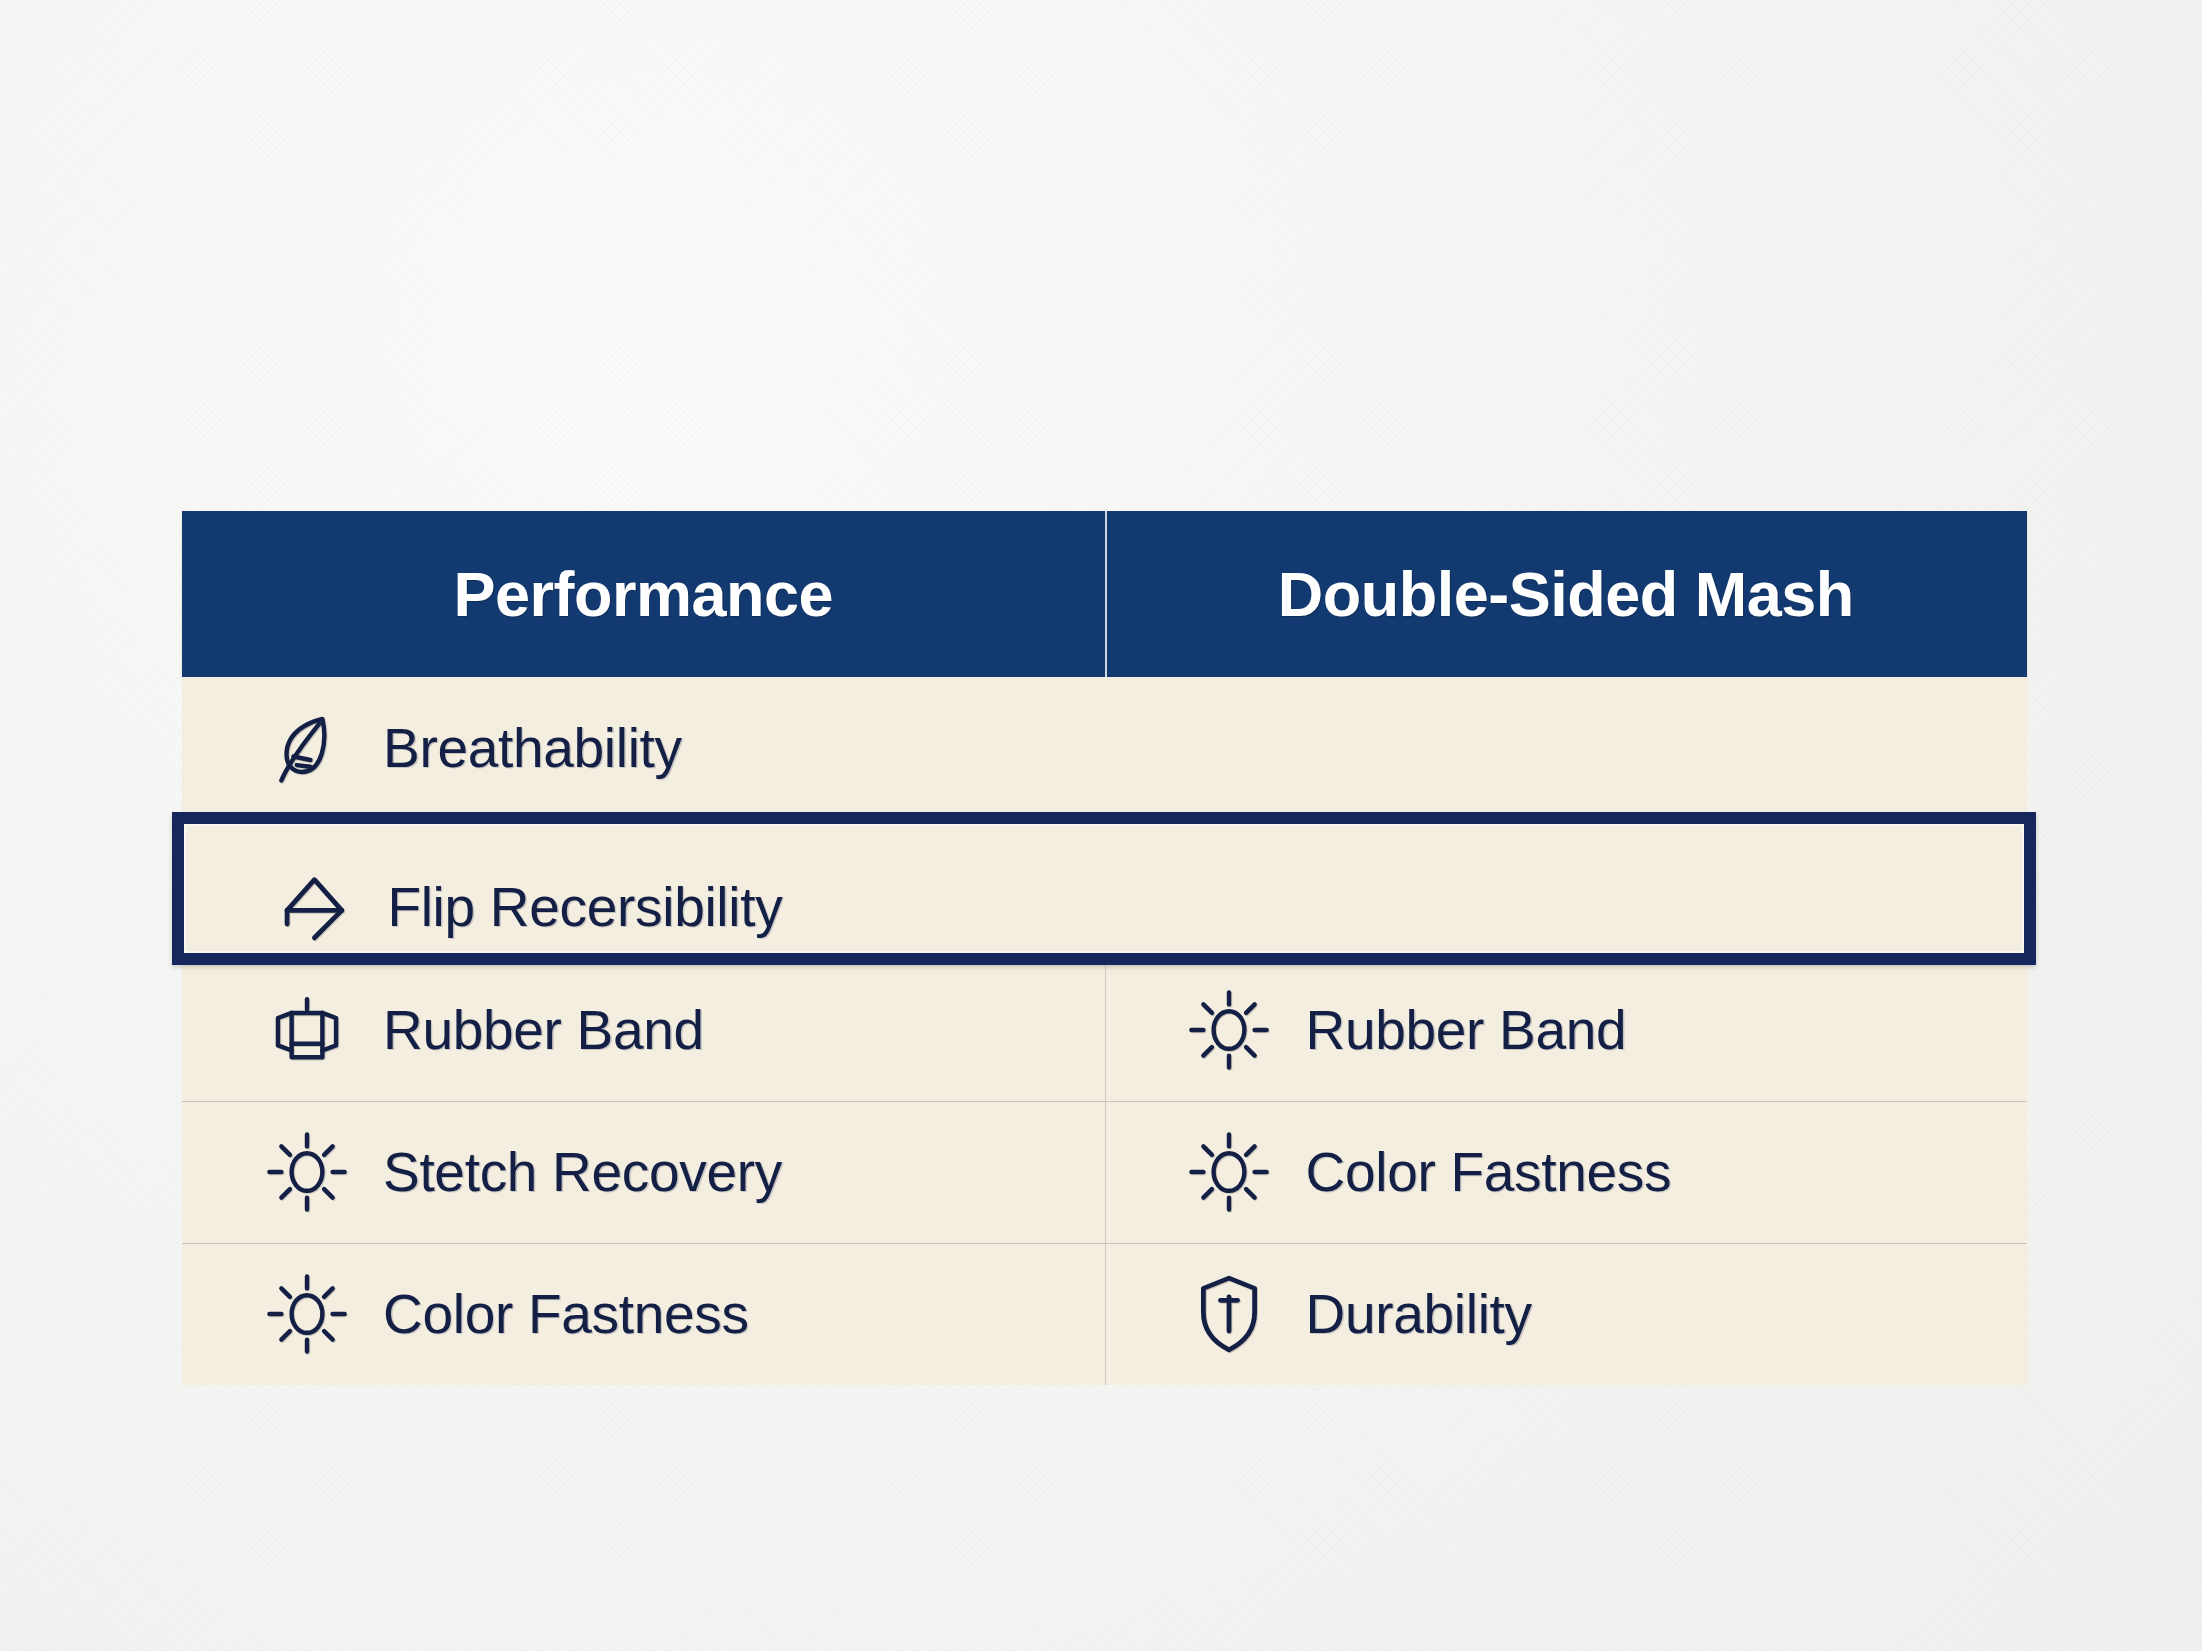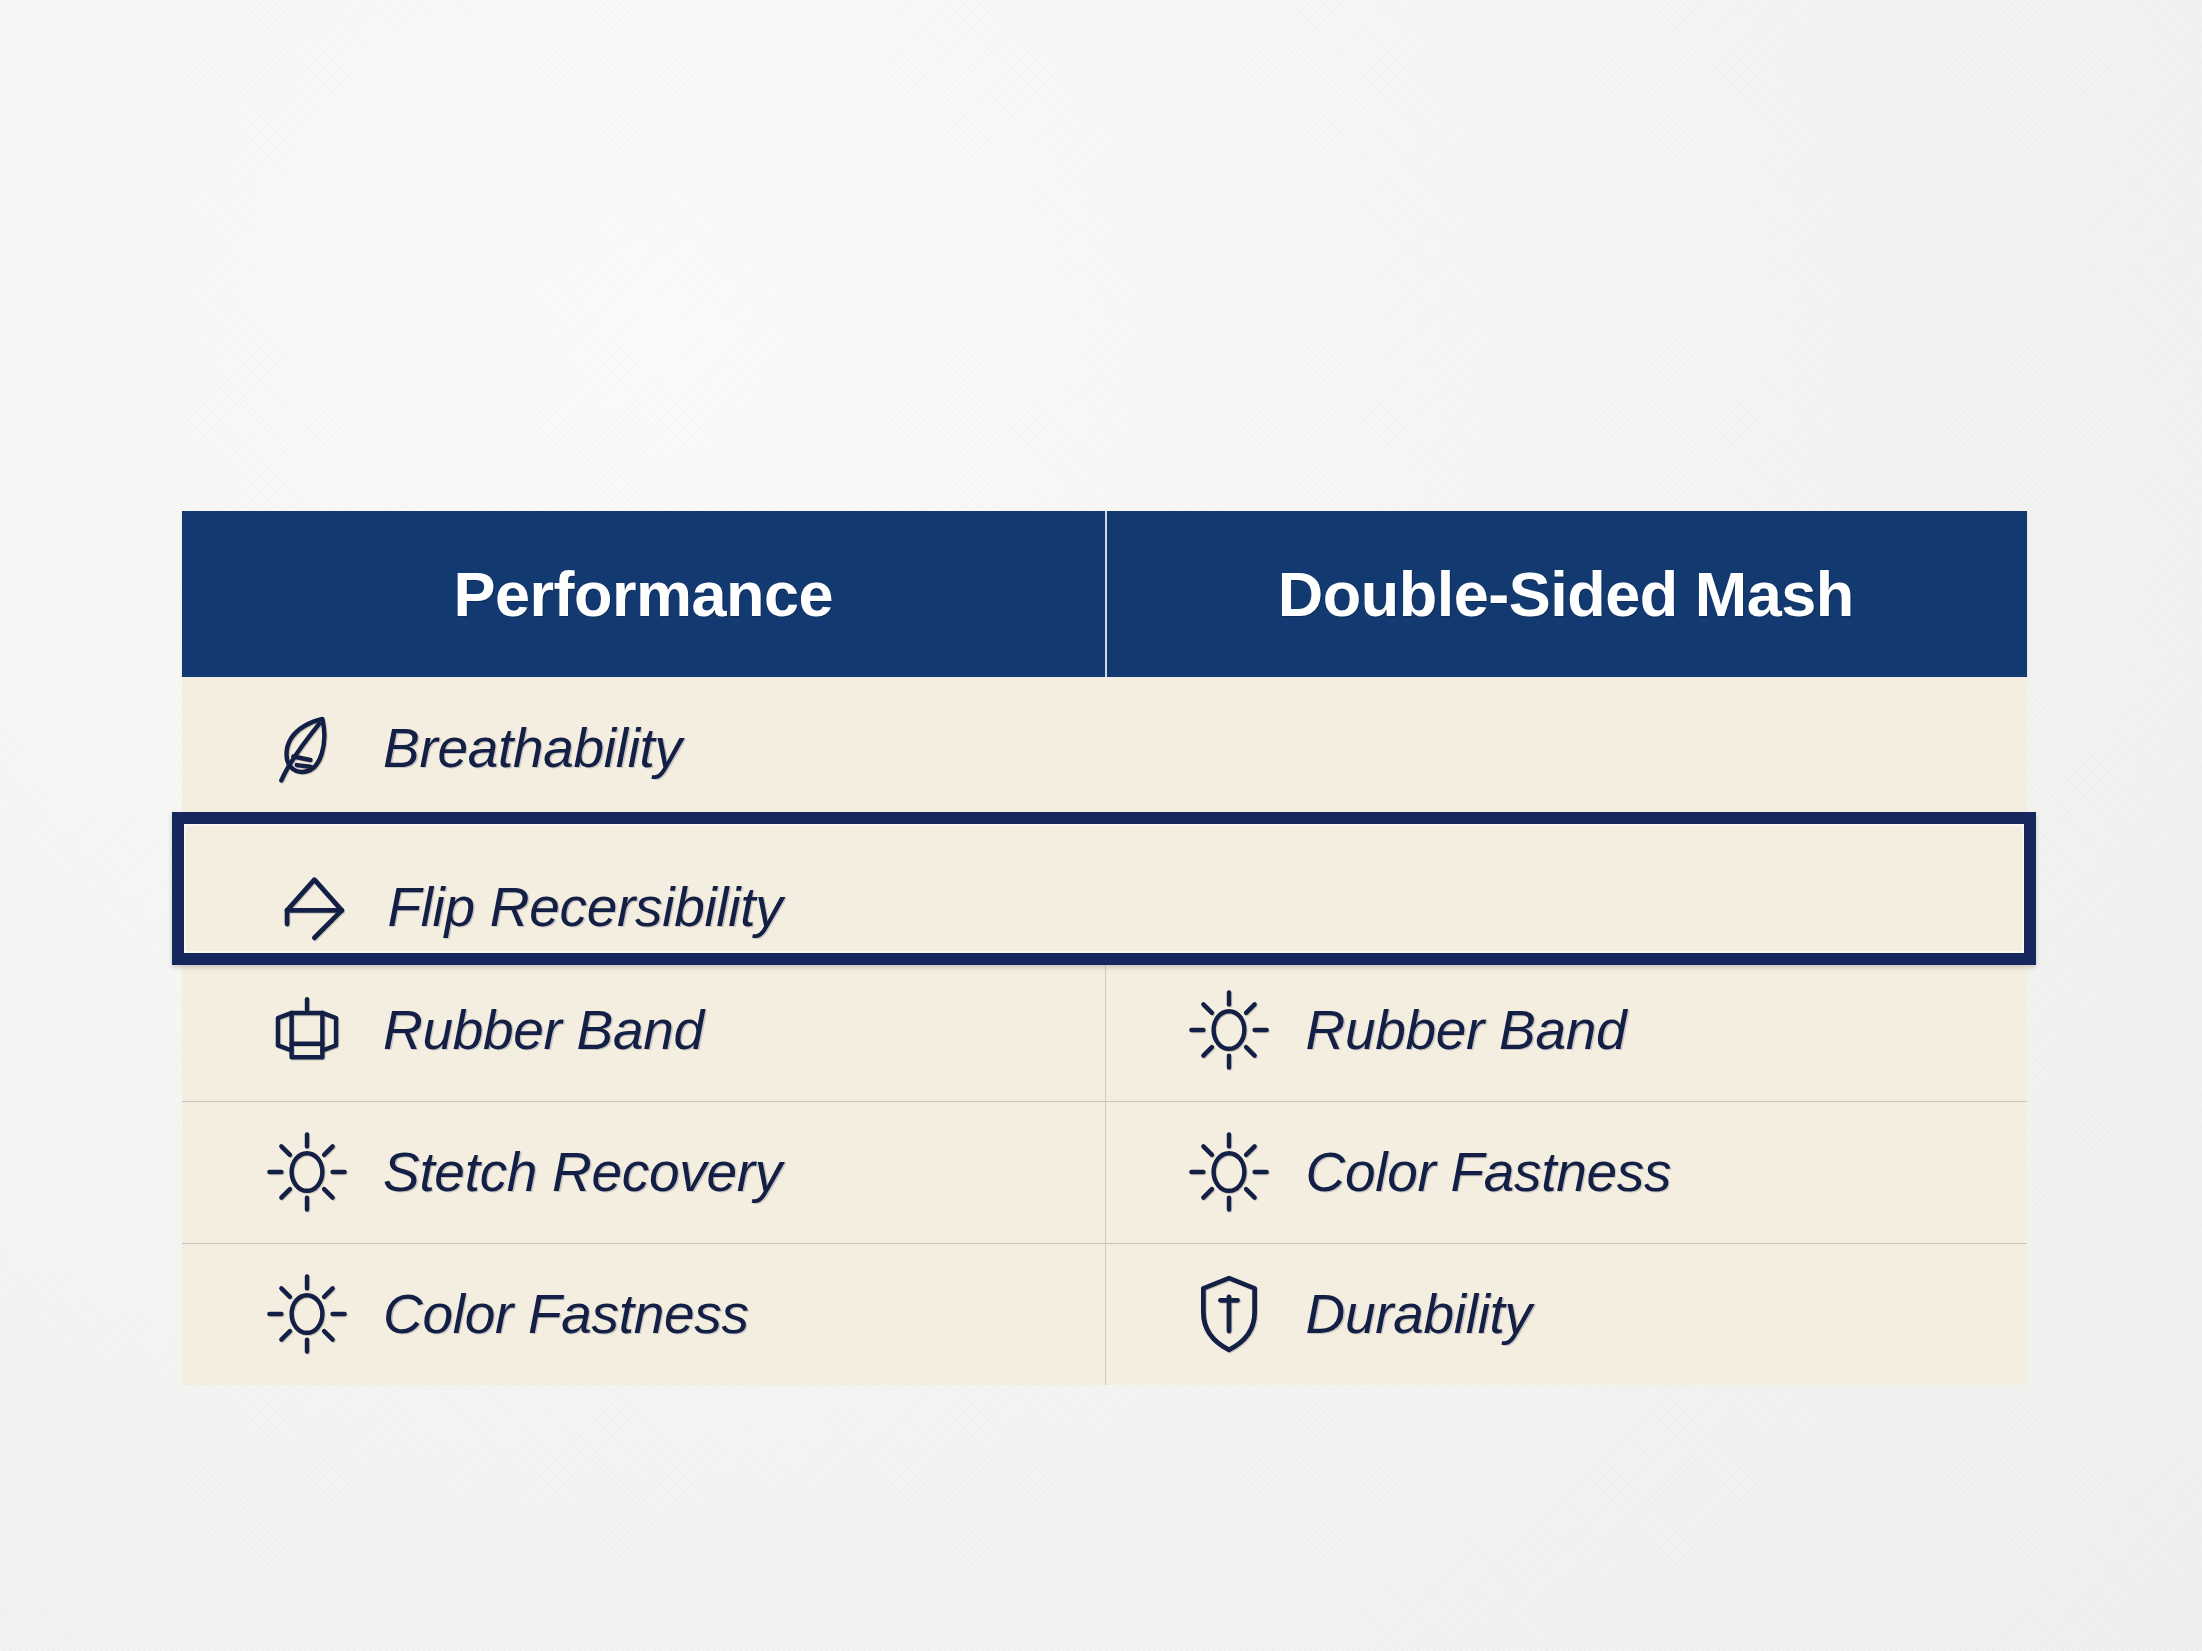--- a/index.html
+++ b/index.html
@@ -119,21 +119,20 @@
     filter: drop-shadow(1.4px 1.4px 0 rgba(0,0,0,0.18));
   }
   .cell-label {
     font-size: 55px;
     color: #131f44;
     font-weight: 400;
     white-space: nowrap;
     letter-spacing: -0.3px;
     margin-left: 25px;
     text-shadow: 1.4px 1.4px 0 rgba(20,30,70,0.20);
-    font-style: italic;
   }
   .cell-label.ghosted {
     position: relative;
   }
   .cell-label.ghosted .ghost-under,
   .cell-label.ghosted .ghost-over {
     position: absolute;
     left: 0;
     top: 0;
     white-space: nowrap;

